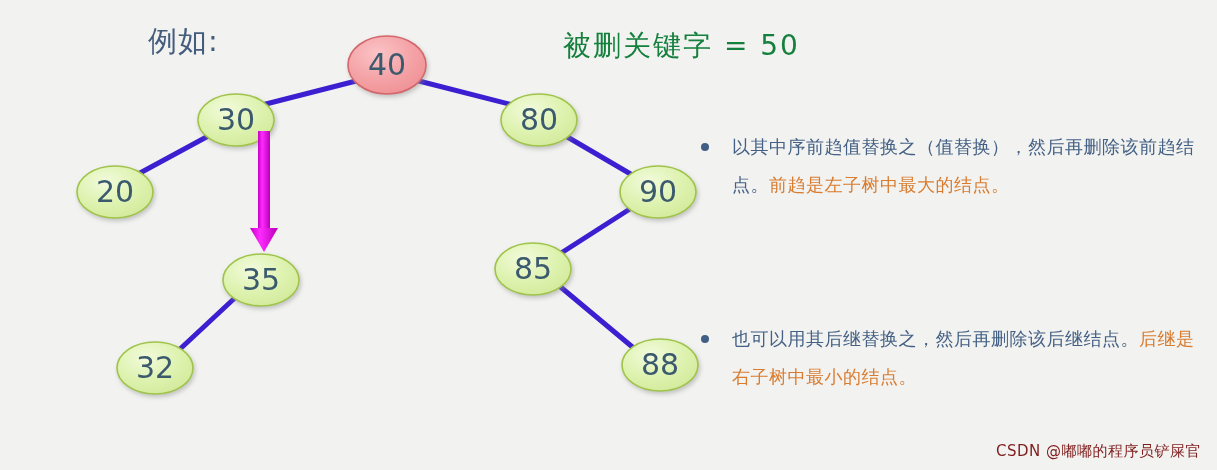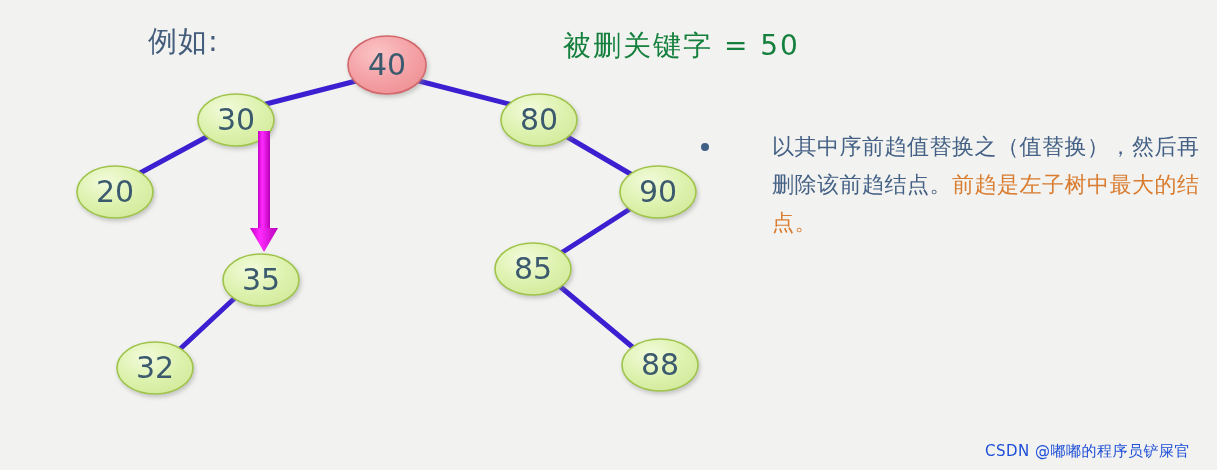--- a/index.html
+++ b/index.html
@@ -57,37 +57,36 @@
   .bullet-dot {
     width: 8px;
     height: 8px;
     border-radius: 50%;
     background: #3f5f84;
     margin-top: 15px;
     margin-right: 23px;
     flex: 0 0 auto;
   }
   .bullet-text {
-    font-size: 22px;
+    font-size: 18px;
     line-height: 38px;
     color: #446185;
     letter-spacing: 0.5px;
     font-family: "DejaVu Sans", "Liberation Sans", sans-serif;
     word-break: break-all;
-    margin-left: 40px;
   }
   .hl-orange {
     color: #d97c2f;
   }
   .watermark {
     position: absolute;
-    right: 27px;
+    right: 16px;
     bottom: 9px;
     font-size: 15px;
-    color: #1d4ed8;
+    color: #7f1d1d;
     letter-spacing: 0.5px;
     white-space: nowrap;
     font-family: "DejaVu Sans", "Liberation Sans", sans-serif;
   }
   .node-text {
     font-size: 30px;
     fill: #3c5a6e;
     font-family: "DejaVu Sans", "Liberation Sans", sans-serif;
     text-anchor: middle;
     dominant-baseline: middle;
@@ -174,15 +173,19 @@
   </svg>
 
   <div class="label-example">例如:</div>
   <div class="label-key">被删关键字 = 50</div>
 
   <div class="bullet-block b1">
     <div class="bullet-dot"></div>
     <div class="bullet-text" id="bullet-0"><span>以其中序前趋值替换之（值替换），然后再删除该前趋结点。</span><span class="hl-orange">前趋是左子树中最大的结点。</span></div>
   </div>
 
+  <div class="bullet-block b2">
+    <div class="bullet-dot"></div>
+    <div class="bullet-text" id="bullet-1"><span>也可以用其后继替换之，然后再删除该后继结点。</span><span class="hl-orange">后继是右子树中最小的结点。</span></div>
+  </div>
 
   <div class="watermark">CSDN @嘟嘟的程序员铲屎官</div>
 </div>
 
 </body></html>

